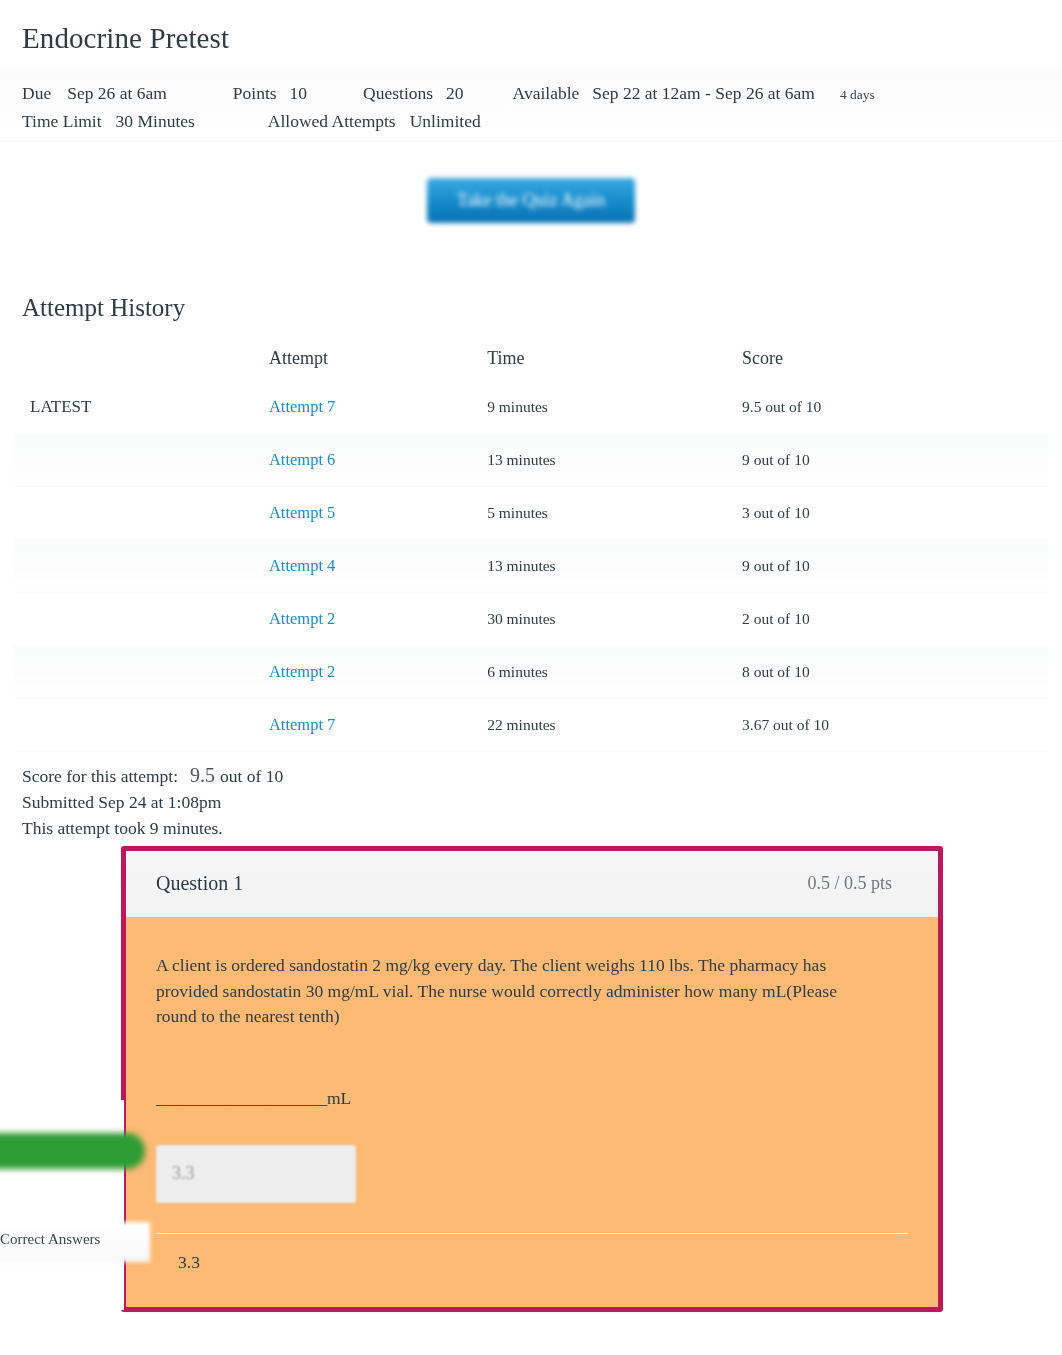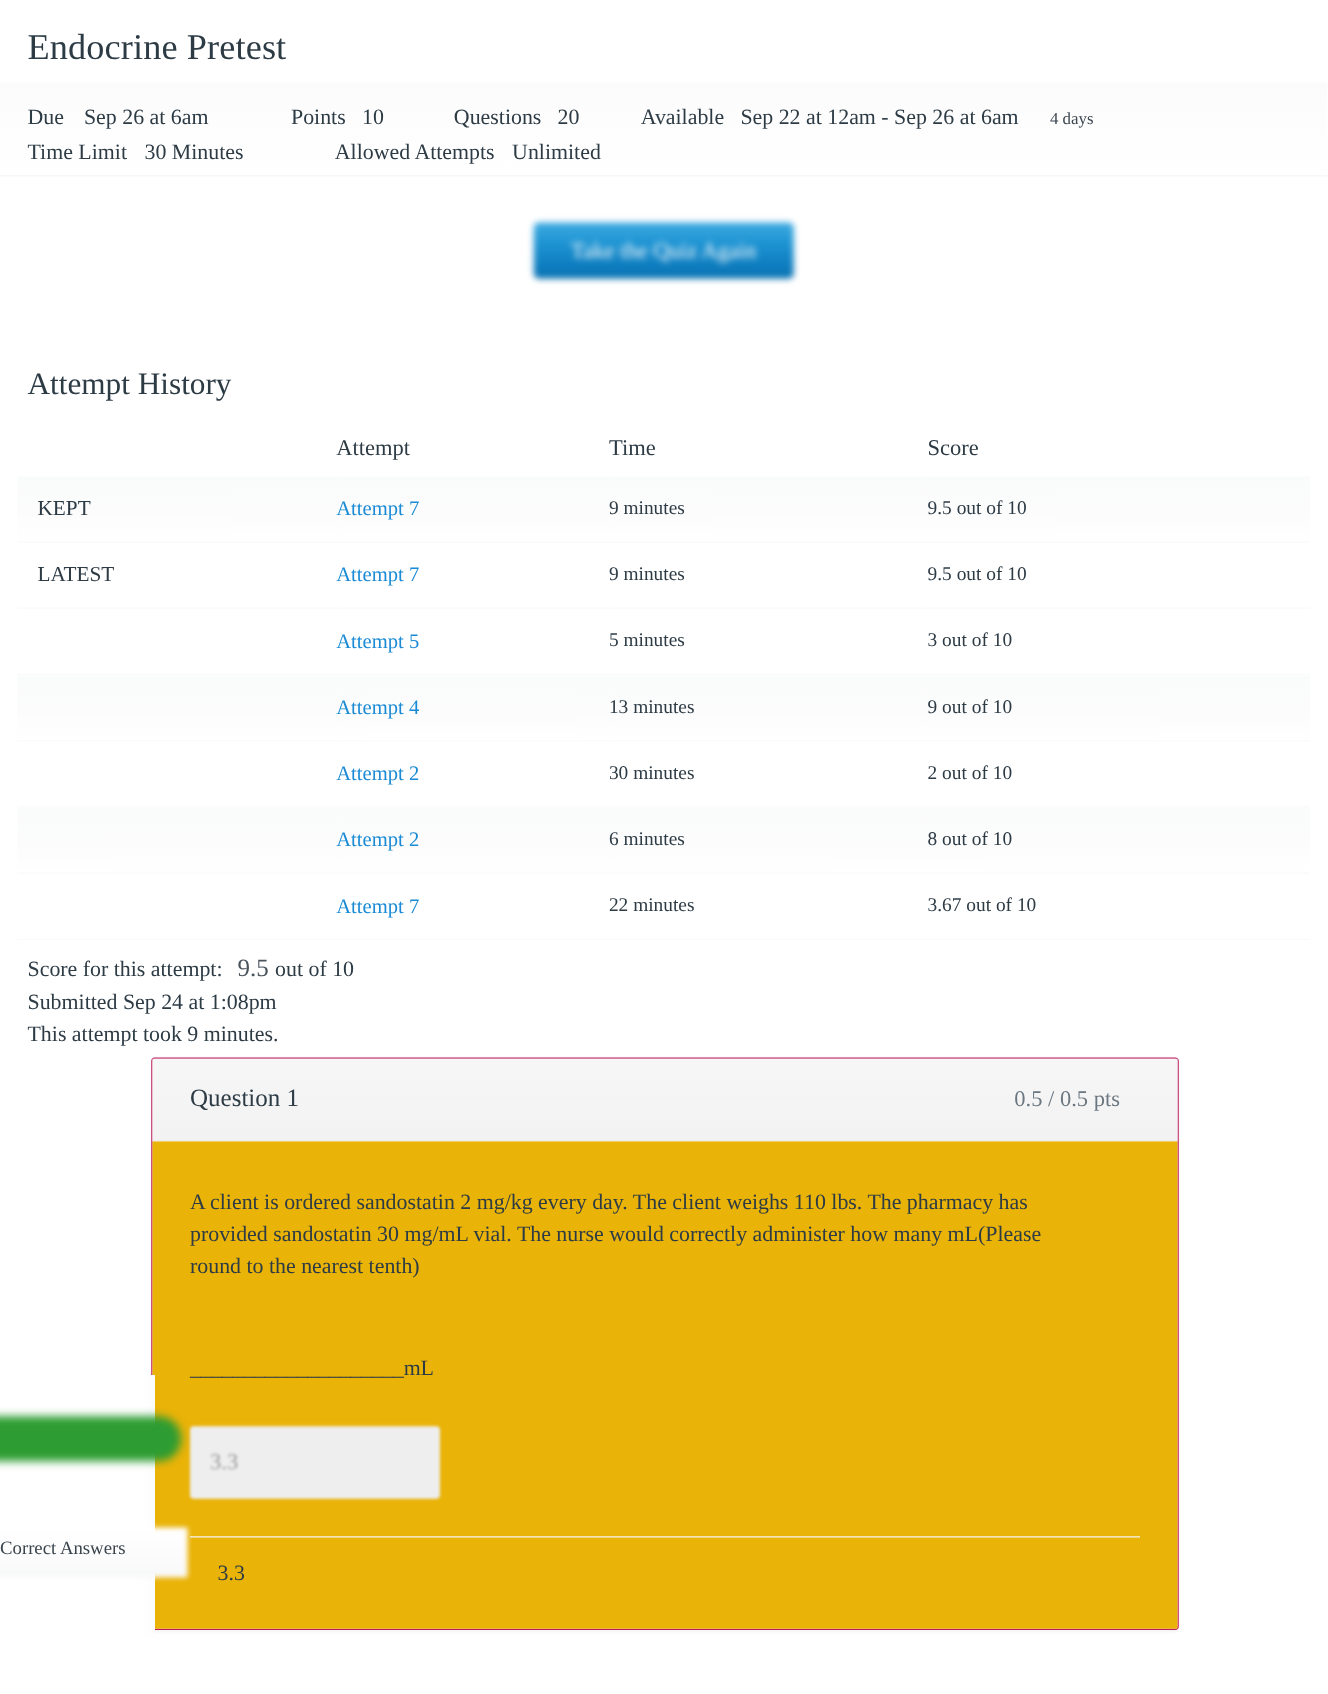--- a/index.html
+++ b/index.html
@@ -178,21 +178,21 @@
     padding: 0 5px 0 12px;
   }
 
   
   .question-card {
     position: absolute;
     left: 121px;
     top: 846px;
     width: 822px;
     background: #ffffff;
-    border: 1px solid #be185d;
+    border: 5px solid #be185d;
     border-radius: 3px;
     box-shadow: 0 1px 3px rgba(0,0,0,0.05);
   }
 
   .question-header {
     position: relative;
     height: 66px;
     background: linear-gradient(180deg, #f6f6f7 0%, #f4f4f5 60%, #f2f2f3 100%);
     border-bottom: 1px solid #eeeeef;
     display: flex;
@@ -204,21 +204,21 @@
     font-size: 20px;
     color: #2d3b45;
   }
   .question-points {
     font-size: 18px;
     color: #6b7780;
   }
 
   .question-body {
     padding: 36px 30px 0 30px;
-    background: #eab308;
+    background: #fdba74;
   }
   .question-text {
     font-size: 17.5px;
     line-height: 25.5px;
     color: #2d3b45;
     max-width: 712px;
   }
 
   .blank-line {
     margin-top: 58px;
@@ -324,31 +324,31 @@
   <table class="history-table">
     <thead>
       <tr>
         <th class="col-flag"></th>
         <th class="col-attempt">Attempt</th>
         <th class="col-time">Time</th>
         <th class="col-score">Score</th>
       </tr>
     </thead>
     <tbody id="history-body">
-        <tr class="stripe">
-          <td class="col-flag"><span class="flag-text">KEPT</span></td>
-          <td class="col-attempt"><a class="attempt-link" href="#">Attempt 7</a></td>
-          <td class="col-time cell-muted">9 minutes</td>
-          <td class="col-score cell-muted">9.5 out of 10</td>
-        </tr>
         <tr>
           <td class="col-flag"><span class="flag-text">LATEST</span></td>
           <td class="col-attempt"><a class="attempt-link" href="#">Attempt 7</a></td>
           <td class="col-time cell-muted">9 minutes</td>
           <td class="col-score cell-muted">9.5 out of 10</td>
+        </tr>
+        <tr class="stripe">
+          <td class="col-flag"><span class="flag-text"></span></td>
+          <td class="col-attempt"><a class="attempt-link" href="#">Attempt 6</a></td>
+          <td class="col-time cell-muted">13 minutes</td>
+          <td class="col-score cell-muted">9 out of 10</td>
         </tr>
         <tr>
           <td class="col-flag"><span class="flag-text"></span></td>
           <td class="col-attempt"><a class="attempt-link" href="#">Attempt 5</a></td>
           <td class="col-time cell-muted">5 minutes</td>
           <td class="col-score cell-muted">3 out of 10</td>
         </tr>
         <tr class="stripe">
           <td class="col-flag"><span class="flag-text"></span></td>
           <td class="col-attempt"><a class="attempt-link" href="#">Attempt 4</a></td>

